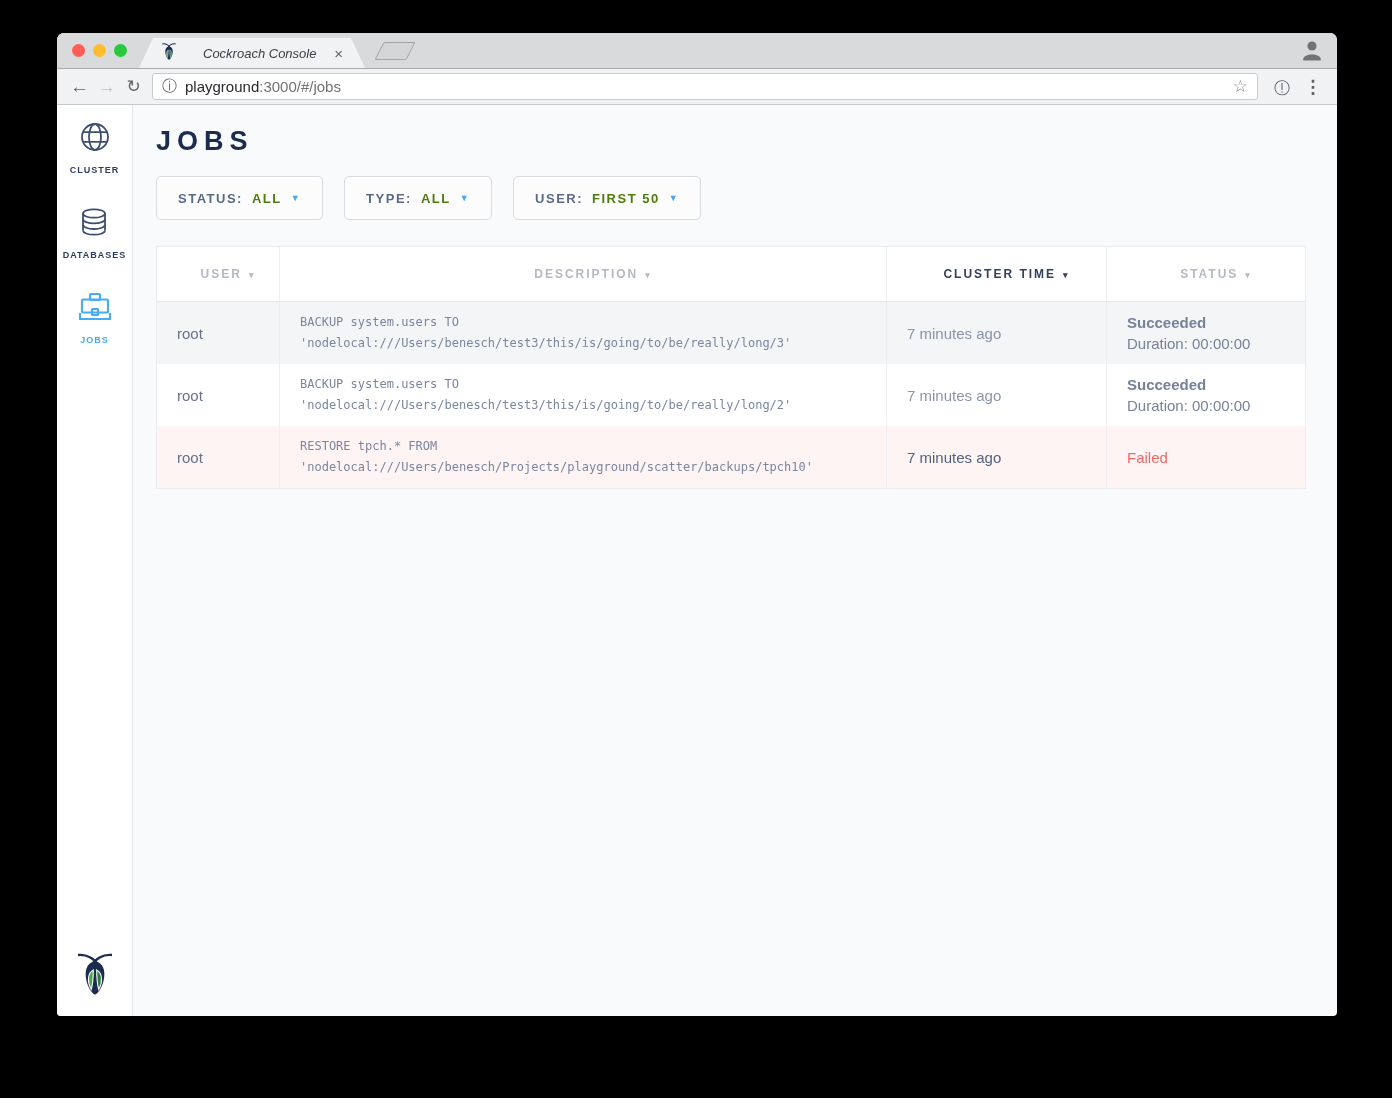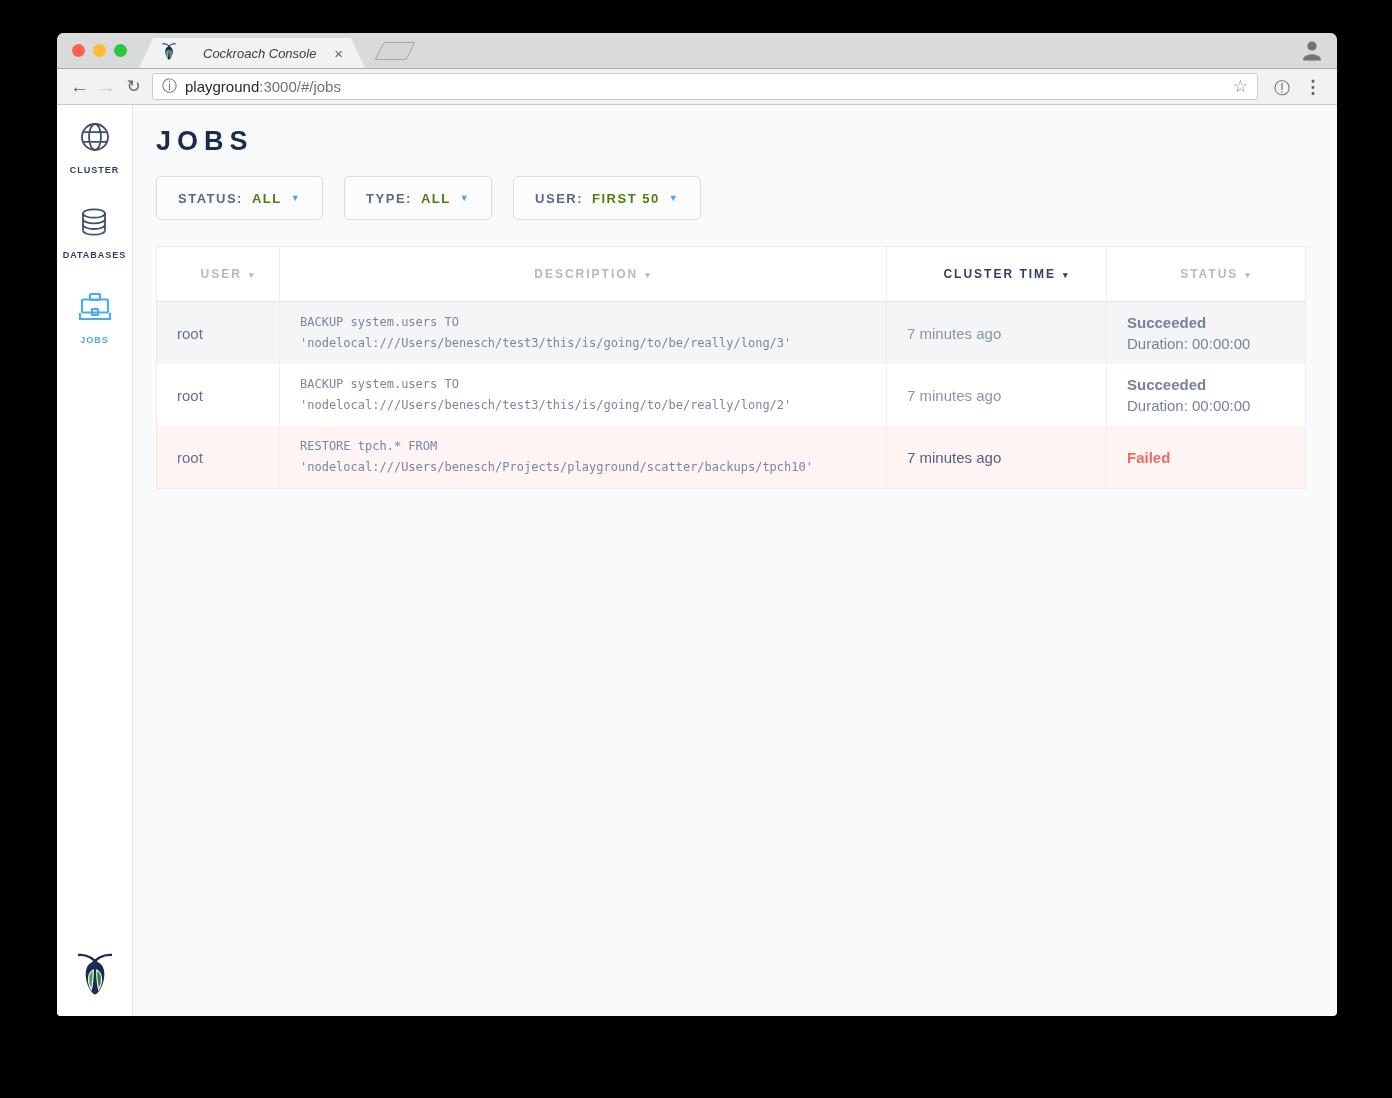--- a/index.html
+++ b/index.html
@@ -69,21 +69,21 @@
   .sort-caret { font-size:9px; margin-left:7px; position:relative; top:1px; }
   .t-body-row { height:62px; }
   .t-body-row.shade { background:#f4f5f6; }
   .t-body-row.failed { background:#fdf4f3; }
   .cell-user { font-size:15px; color:#66718a; }
   .cell-desc { font-family:"DejaVu Sans Mono", monospace; font-size:12px; color:#7b86a0; line-height:21px; white-space:pre; }
   .cell-time { font-size:15px; color:#8b95a9; }
   .t-body-row.failed .cell-time { color:#54627e; }
   .status-main { font-size:15px; color:#76819a; font-weight:bold; line-height:21px; }
   .status-duration { font-size:15px; color:#76829c; line-height:21px; }
-  .t-body-row.failed .status-main { color:#ef6a66; font-weight:bold; }
+  .t-body-row.failed .status-main { color:#ef6a66; font-weight:normal; }
 </style>
 </head>
 <body>
 
 <div class="window">
 
   <div class="tabstrip">
     <div class="traffic">
       <div class="light red"></div>
       <div class="light yellow"></div>

